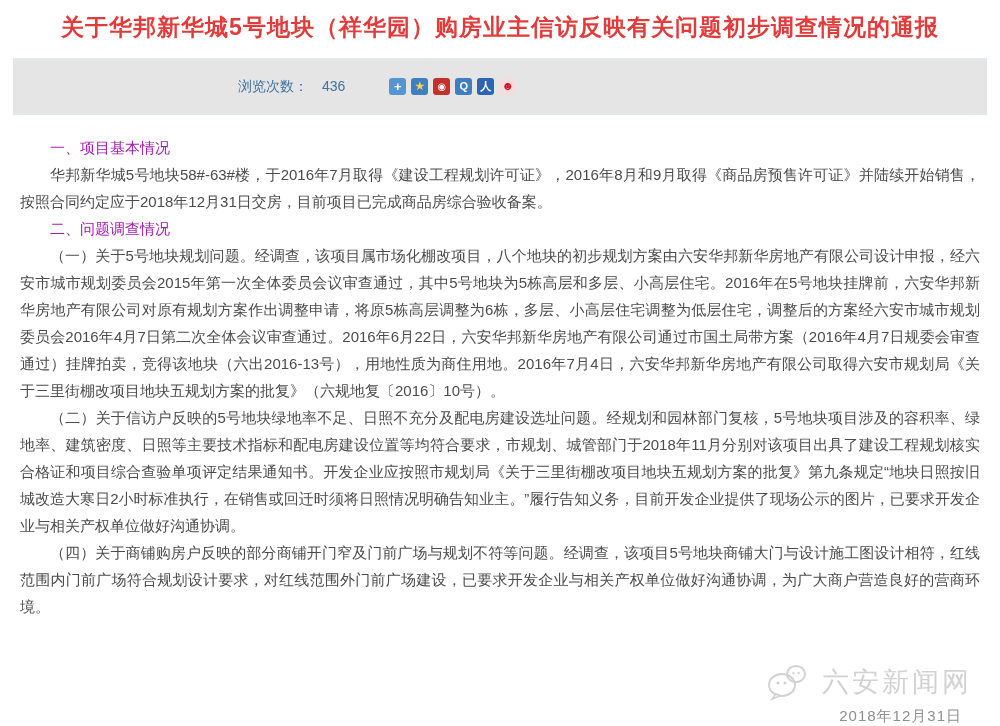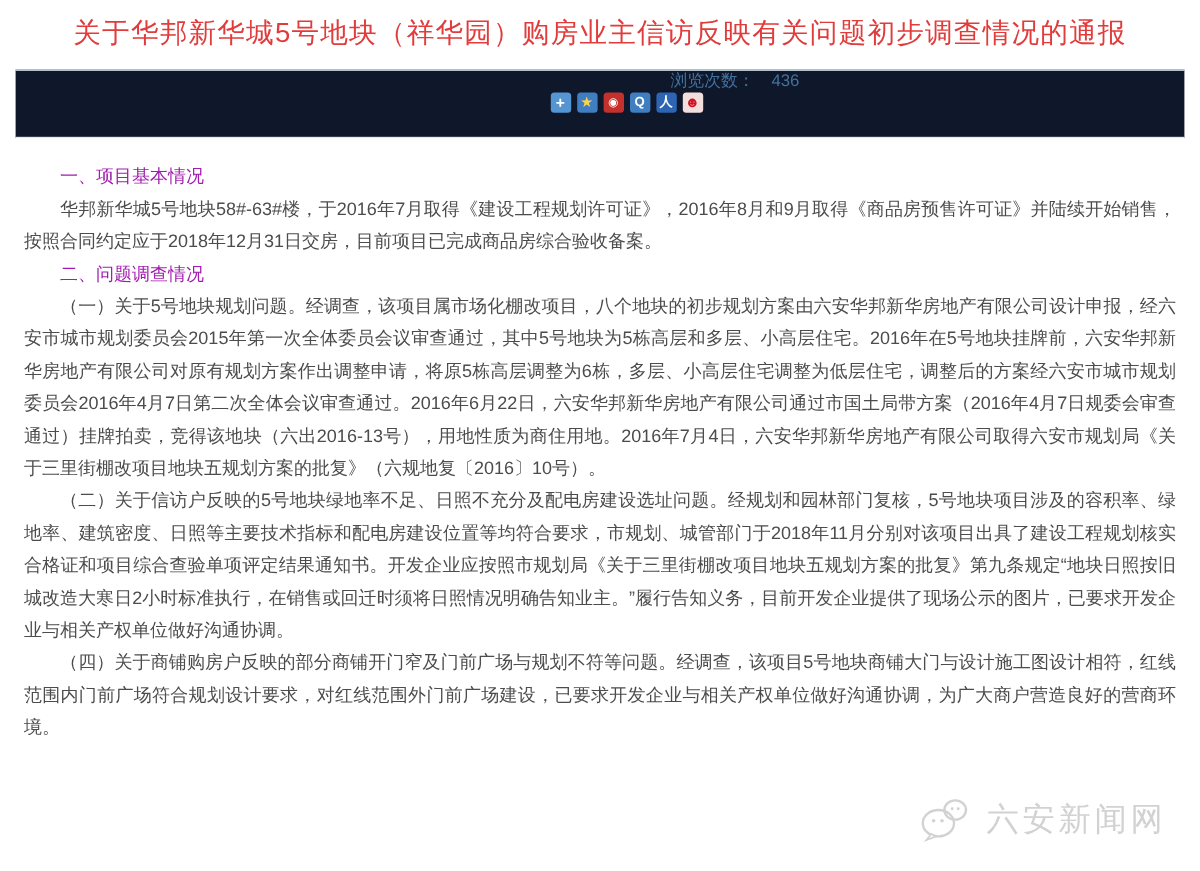--- a/index.html
+++ b/index.html
@@ -8,36 +8,35 @@
     width: 1000px;
     height: 726px;
     font-family: "Liberation Sans", "DejaVu Sans", sans-serif;
     overflow: hidden;
     position: relative;
   }
   .page-title {
     margin: 10px 30px 0;
     text-align: center;
     font-size: 23px;
-    font-weight: normal;
+    font-weight: bold;
     color: #e23b3b;
     letter-spacing: 1px;
     line-height: 34px;
   }
   .meta-bar {
     margin: 14px 13px 0;
     height: 57px;
-    background: #0f172a;
+    background: #e5e5e5;
     border-top: 1px solid #d9ecf5;
     border-bottom: 1px solid #d9ecf5;
     display: flex;
     align-items: center;
     font-size: 14px;
     color: #41719f;
-    flex-direction: column;
   }
   .views-wrap { margin-left: 225px; }
   .views-count { margin-left: 14px; }
   .publish-wrap { margin-left: 98px; }
   .share-bar { margin-left: 44px; display: flex; gap: 5px; align-items: center; }
   .share-icon {
     width: 17px; height: 17px;
     border-radius: 3px;
     display: inline-flex;
     align-items: center;
@@ -59,21 +58,21 @@
     font-size: 15px;
     line-height: 27px;
     color: #4c4c4c;
     text-align: justify;
   }
   .article p { text-indent: 2em; }
   .article p.heading { color: #a21caf; }
   .footer {
     position: absolute;
     right: 28px;
-    bottom: 24px;
+    bottom: 0;
     text-align: right;
   }
   .watermark {
     display: flex;
     align-items: center;
     justify-content: flex-end;
     gap: 8px;
     color: #d2d2d2;
     font-size: 27px;
     letter-spacing: 3px;
@@ -122,13 +121,14 @@
         <ellipse cx="34" cy="11" rx="9" ry="8" stroke="#d2d2d2" stroke-width="2"></ellipse>
         <circle cx="16" cy="20" r="1.5" fill="#d2d2d2"></circle>
         <circle cx="23" cy="20" r="1.5" fill="#d2d2d2"></circle>
         <circle cx="31.5" cy="10" r="1.2" fill="#d2d2d2"></circle>
         <circle cx="36.5" cy="10" r="1.2" fill="#d2d2d2"></circle>
         <path d="M14 31 L10 36 L18 33 Z" fill="#ffffff" stroke="#d2d2d2" stroke-width="1.5"></path>
       </svg>
     </span>
     <span>六安新闻网</span>
   </div>
+  <div class="site-date">2018年12月31日</div>
 </div>
 
 </body></html>

